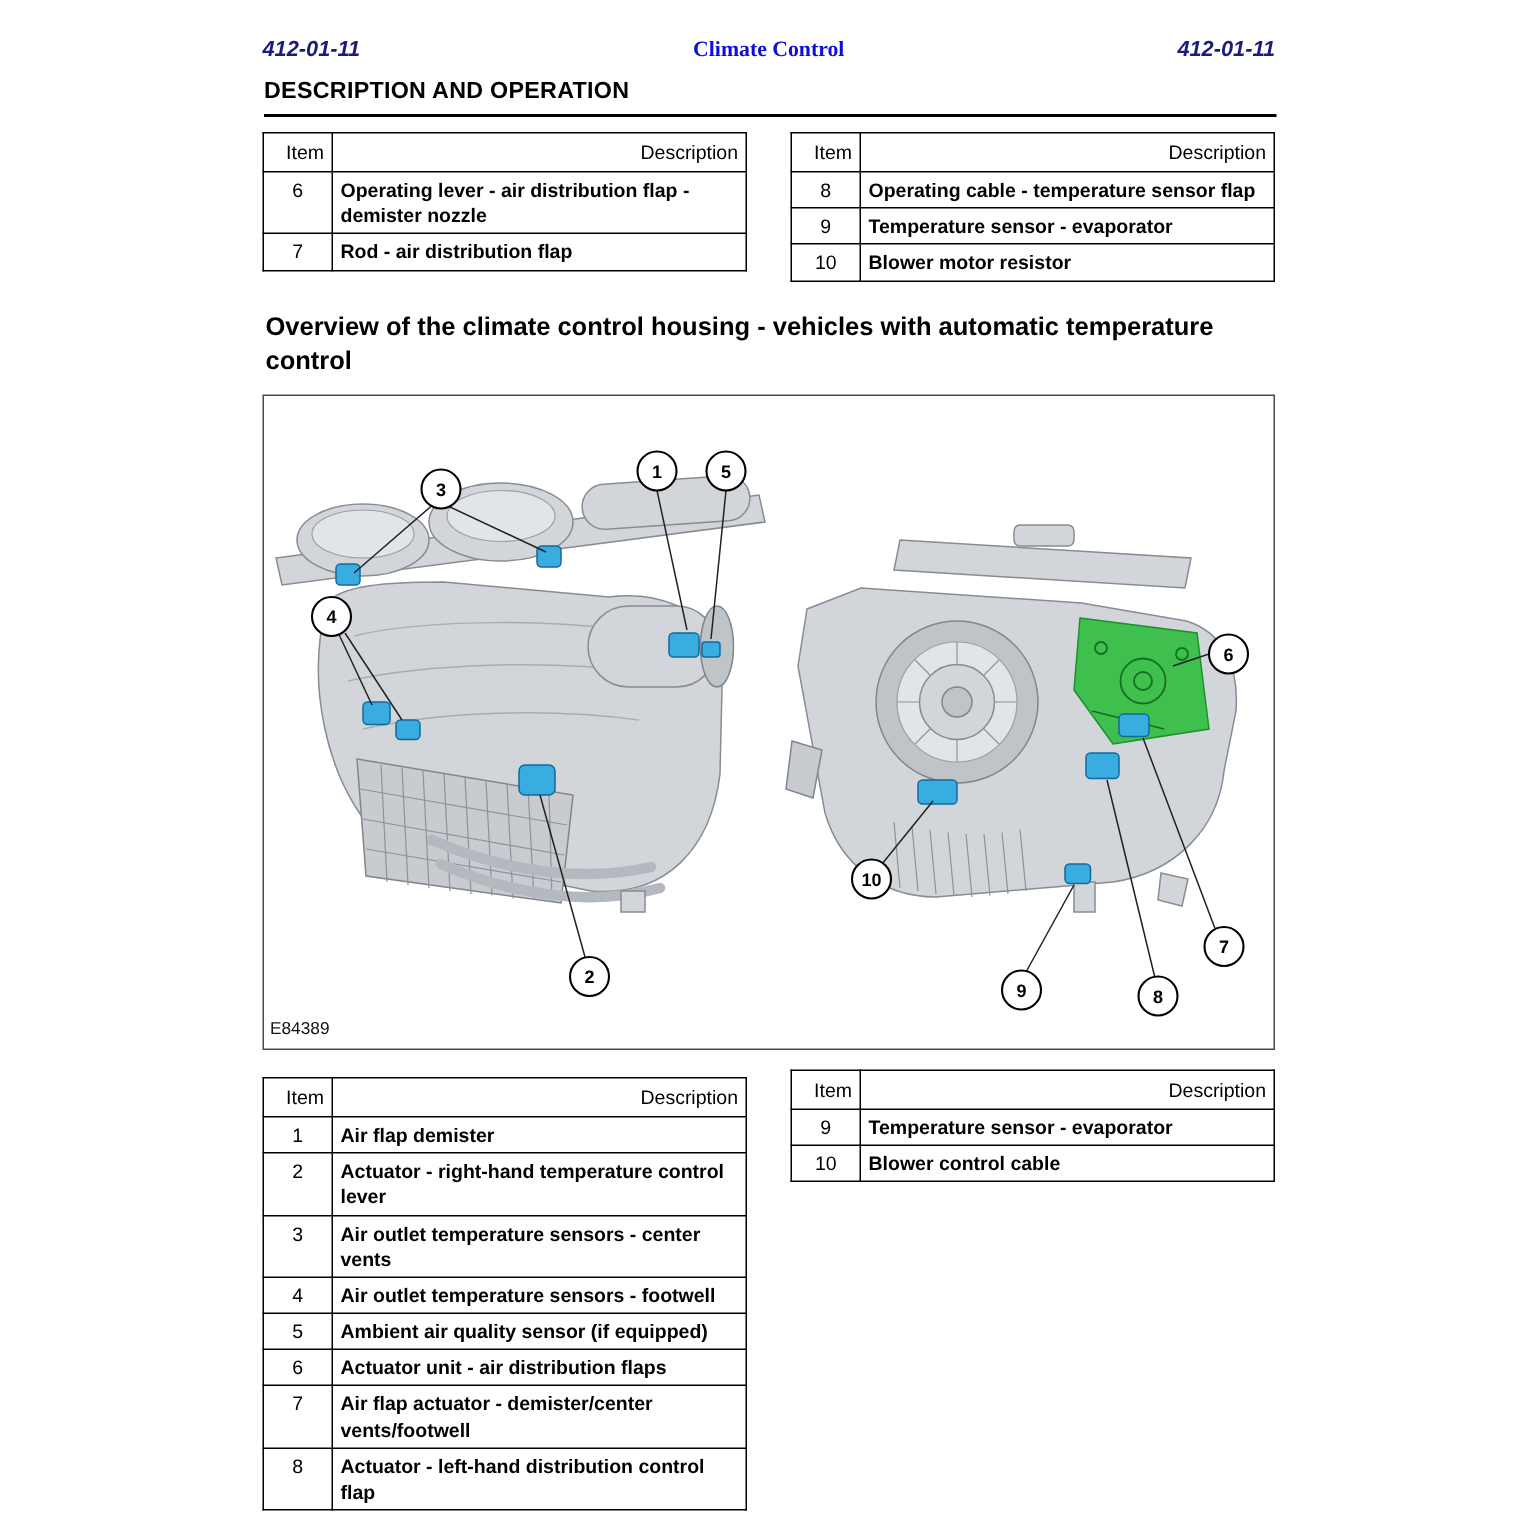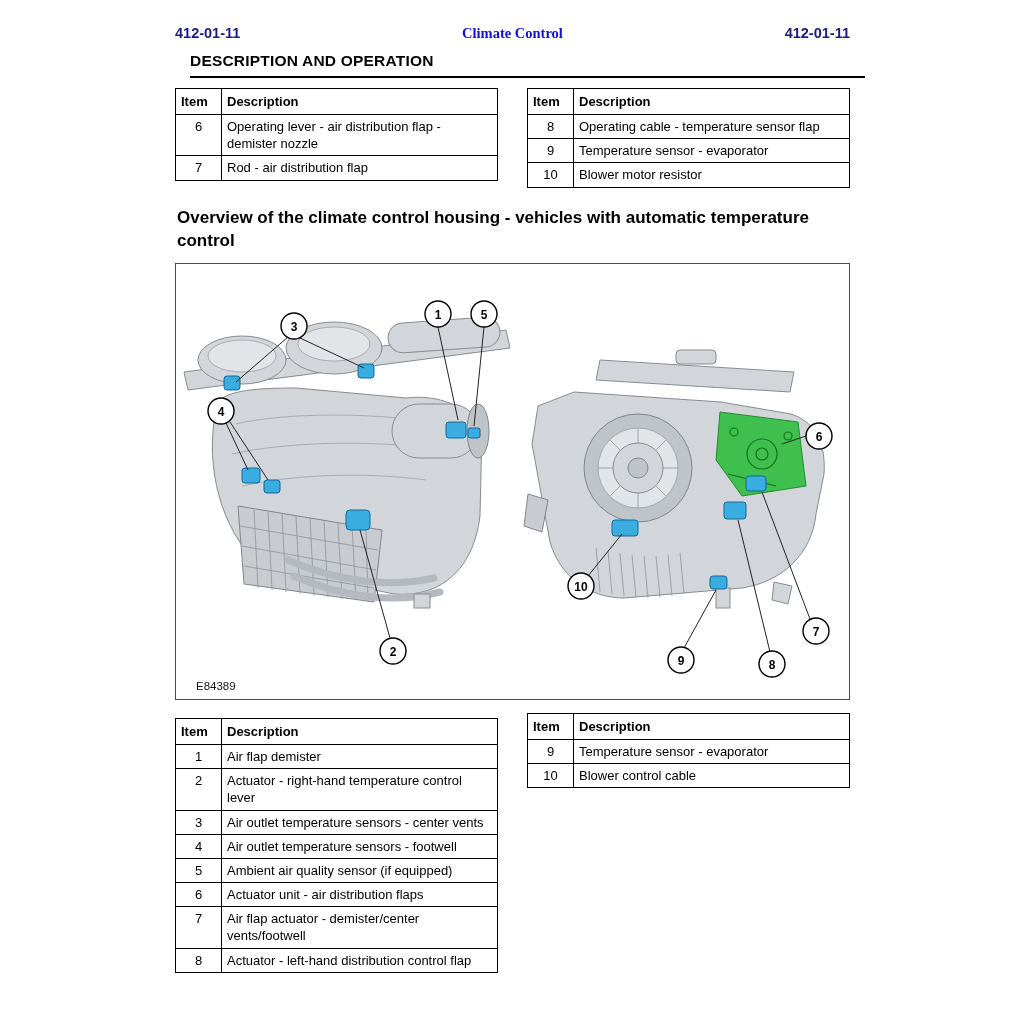--- a/index.html
+++ b/index.html
@@ -12,48 +12,48 @@
   html,body{margin:0;padding:0;}
   body{
     width:1024px;height:1024px;background:#fff;color:#000;
     font-family:"Liberation Sans",sans-serif;position:relative;overflow:hidden;
   }
   .page{position:absolute;inset:0;background:#fff;}
 
   
   .hdr{position:absolute;left:175px;top:25px;width:675px;display:flex;
        justify-content:space-between;align-items:baseline;font-size:14.5px;font-weight:bold;}
-  .hdr-side{color:var(--header-side-blue);}
+  .hdr-side{color:var(--header-side-blue);font-style:italic;}
   .hdr-center{color:var(--header-title-blue);font-family:Liberation Serif, serif;}
 
   
-  .section-heading-wrap{position:absolute;left:190px;top:52px;width:675px;
+  .section-heading-wrap{position:absolute;left:176px;top:52px;width:675px;
        border-bottom:2px solid #000;padding-bottom:6px;}
   .section-heading{margin:0;font-size:15.5px;font-weight:bold;letter-spacing:.2px;}
 
   
   table.desc-table{border-collapse:collapse;font-size:13px;table-layout:fixed;background:#fff;}
   table.desc-table th,table.desc-table td{border:1px solid #000;padding:3px 5px;vertical-align:top;line-height:1.32;}
-  table.desc-table th{font-weight:bold;text-align:left;padding:4px 5px;}
+  table.desc-table th{font-weight:normal;text-align:right;padding:4px 5px;}
   th.col-item,.item-cell{width:46px;text-align:center;}
-  .desc-cell{text-align:left;}
+  .desc-cell{text-align:left;font-weight:bold;}
   .tbl{position:absolute;width:323px;}
   #tbl-top-left{left:175px;top:88px;}
   #tbl-top-right{left:527px;top:88px;}
   #tbl-bottom-left{left:175px;top:718px;}
   #tbl-bottom-right{left:527px;top:713px;}
 
   
   .overview-heading{position:absolute;left:177px;top:206px;width:675px;margin:0;
        font-size:17px;font-weight:bold;line-height:1.38;}
 
   
   .figure-box{position:absolute;left:175px;top:263px;width:675px;height:437px;
        border:1px solid #4a4a4a;background:#fff;}
-  .figure-id{position:absolute;left:20px;bottom:7px;font-size:11.5px;color:#111;}
+  .figure-id{position:absolute;left:4px;bottom:7px;font-size:11.5px;color:#111;}
   svg{display:block;}
 
   
   .mach{fill:#d2d6da;stroke:#868c92;stroke-width:1;}
   .mach-l{fill:#e2e5e8;stroke:#9aa0a6;stroke-width:.8;}
   .mach-d{fill:#bfc4c9;stroke:#80868c;stroke-width:1;}
   .mach-d2{fill:#c8ccd0;stroke:#80868c;stroke-width:1;}
   .shade{fill:none;stroke:#a7adb3;stroke-width:1;}
   .grid{fill:none;stroke:#8d939a;stroke-width:.8;}
   .pipe{fill:none;stroke:#b4b9bf;stroke-width:7;stroke-linecap:round;}

